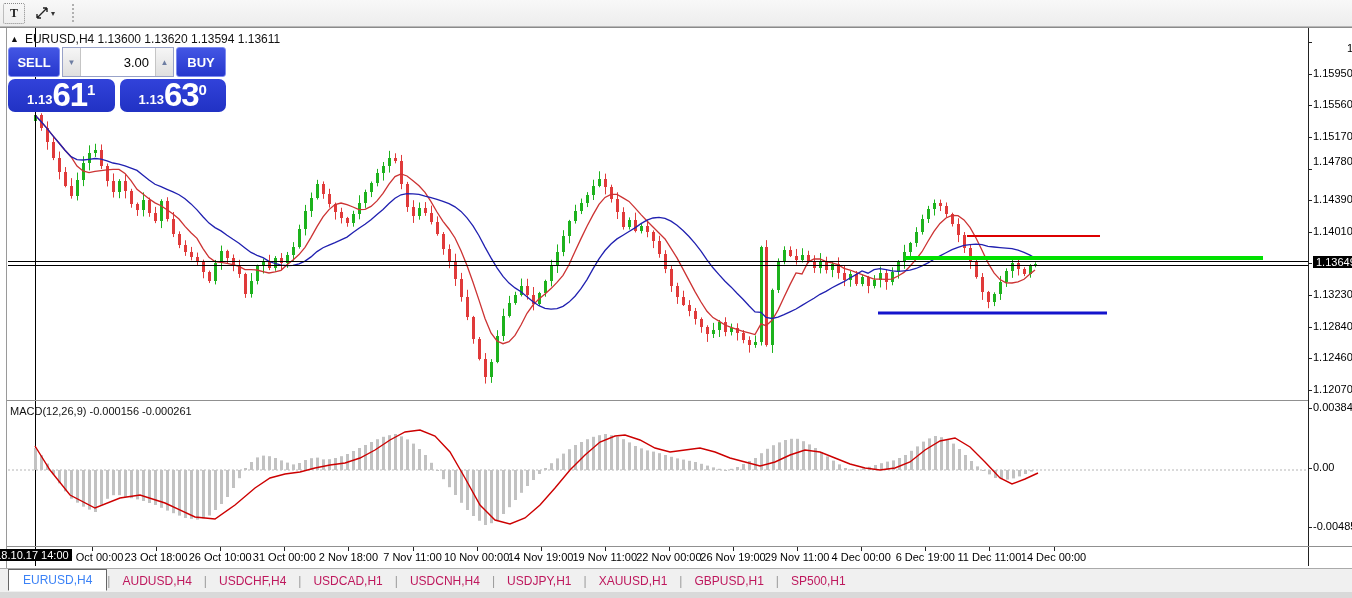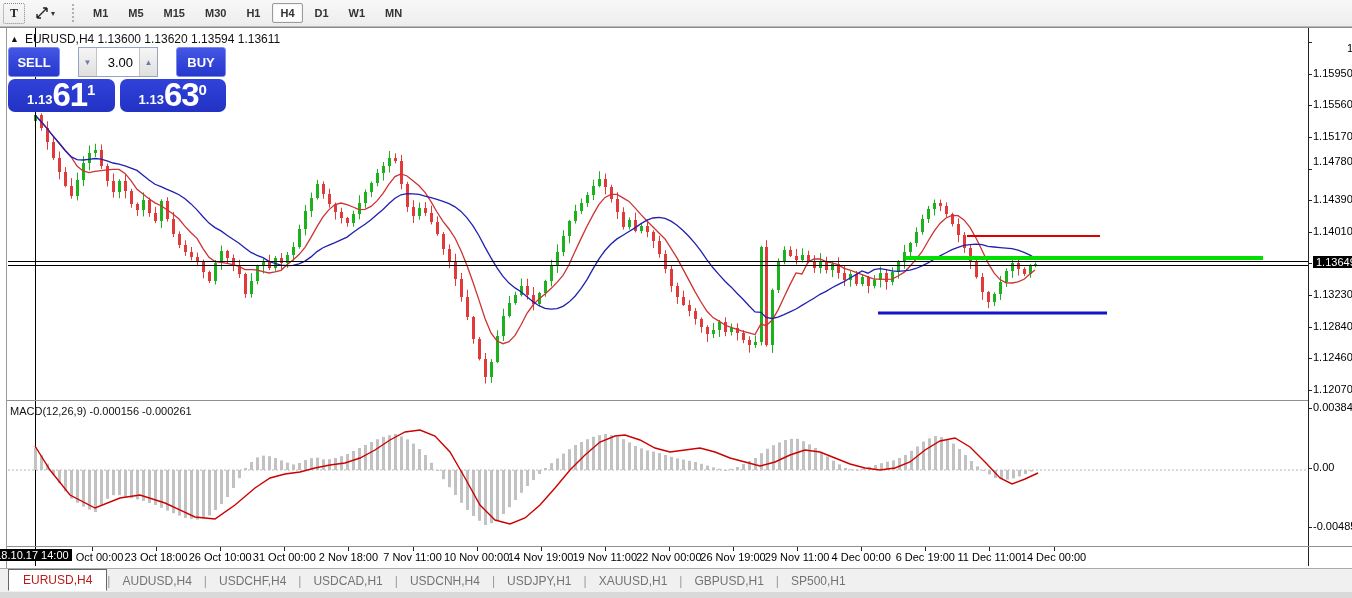--- a/index.html
+++ b/index.html
@@ -26,21 +26,21 @@
   #split-main-macd { position:absolute; left:7px; top:400px; width:1301px; height:1px; background:#909090; }
   #split-macd-time { position:absolute; left:7px; top:546px; width:1345px; height:1px; background:#909090; }
   #svg-layer { position:absolute; left:0; top:0; width:1352px; height:598px; }
   
   #ohlc-title { position:absolute; left:10px; top:32px; font-size:12px; color:#111;
     display:flex; gap:6px; align-items:center; white-space:nowrap; }
   #ohlc-title .arrow { font-size:9px; }
   
   #trade-widget { position:absolute; left:8px; top:47px; width:218px; height:65px;
     display:grid; grid-template-rows:30px 33px; row-gap:2px; }
-  #tw-top { display:grid; grid-template-columns:52px 1fr 50px; column-gap:18px; }
+  #tw-top { display:grid; grid-template-columns:52px 1fr 50px; column-gap:2px; }
   .tw-btn { background:linear-gradient(#4356e4,#2637cd); border:1px solid #7d8bf0; border-radius:3px;
     color:#fff; font-size:13px; font-weight:bold; display:flex; align-items:center; justify-content:center; }
   #volume-box { background:#fff; border:1px solid #98a2c8; display:grid; grid-template-columns:18px 1fr 18px; }
   .spin-btn { background:linear-gradient(#f6f6f6,#dfdfdf); border:0; color:#6d7da2; font-size:8px; cursor:default; }
   #spin-down { border-right:1px solid #c5c5c5; }
   #spin-up { border-left:1px solid #c5c5c5; }
   #volume-input { border:0; outline:none; font-size:13px; color:#000; text-align:right; padding-right:6px; width:100%; }
   #tw-bottom { display:grid; grid-template-columns:1fr 1fr; column-gap:5px; }
   .price-box { background:linear-gradient(#3142da,#2132c4); border-radius:7px; color:#fff;
     display:flex; align-items:flex-end; justify-content:center; padding-bottom:2px; }
@@ -50,50 +50,39 @@
   
   .pa-label { position:absolute; left:1313px; font-size:11px; color:#000; white-space:nowrap; }
   .pa-label.black-box, .ta-black { background:#000; color:#fff; padding:0 3px; z-index:5; }
   .tick { position:absolute; background:#222; }
   #macd-label { position:absolute; left:10px; top:405px; font-size:11px; color:#111; white-space:nowrap; }
   .ta-label { position:absolute; top:551px; font-size:11px; color:#000; white-space:nowrap; transform:translateX(-50%); }
   .ta-black { position:absolute; left:-20px; top:549px; font-size:11px; transform:none; }
   
   #tab-bar { position:absolute; left:0; top:568px; width:1352px; height:24px; background:#f0f0f0;
     border-top:1px solid #aaa; display:flex; align-items:center; font-size:12px; padding-left:8px; }
-  .tab { padding:2px 12px; color:#737373; }
-  .tab.active { background:#fff; border:1px solid #666; border-bottom-color:#fff; color:#b91c1c;
+  .tab { padding:2px 12px; color:#be185d; }
+  .tab.active { background:#fff; border:1px solid #666; border-bottom-color:#fff; color:#3b82f6;
     padding:3px 14px; margin-top:-2px; }
   .tab-sep { color:#999; }
   #bottom-strip { position:absolute; left:0; top:592px; width:1352px; height:6px; background:#d9d9d9; }
 </style>
 </head>
 <body>
 
 <div id="toolbar">
   <div class="tb-btn" id="text-tool">T</div>
   <div class="tb-btn" id="cursor-tool">
     <svg width="14" height="14" viewBox="0 0 14 14">
       <path d="M12 2 L8 2 M12 2 L12 6 M12 2 L7 7" stroke="#222" stroke-width="1.4" fill="none"></path>
       <path d="M2 12 L6 12 M2 12 L2 8 M2 12 L7 7" stroke="#222" stroke-width="1.4" fill="none"></path>
     </svg>
     <span class="caret">▾</span>
   </div>
   <div class="grip"></div>
-  <div id="tf-buttons" style="display: flex;">
-      <div class="tf-btn">M1</div>
-      <div class="tf-btn">M5</div>
-      <div class="tf-btn">M15</div>
-      <div class="tf-btn">M30</div>
-      <div class="tf-btn">H1</div>
-      <div class="tf-btn active">H4</div>
-      <div class="tf-btn">D1</div>
-      <div class="tf-btn">W1</div>
-      <div class="tf-btn">MN</div>
-    </div>
 </div>
 
 <div id="frame-top"></div>
 <div id="left-edge"></div>
 
 <svg id="svg-layer">
     <line x1="35.5" y1="108.26481788898309" x2="35.5" y2="122.91844341583783" stroke="#1db21d" stroke-width="1"></line>
     <rect x="34" y="115" width="3" height="6" fill="#1db21d"></rect>
     <line x1="41.5" y1="113.26722302143025" x2="41.5" y2="130.80652760407247" stroke="#e03a3a" stroke-width="1"></line>
     <rect x="40" y="115" width="3" height="13" fill="#e03a3a"></rect>

